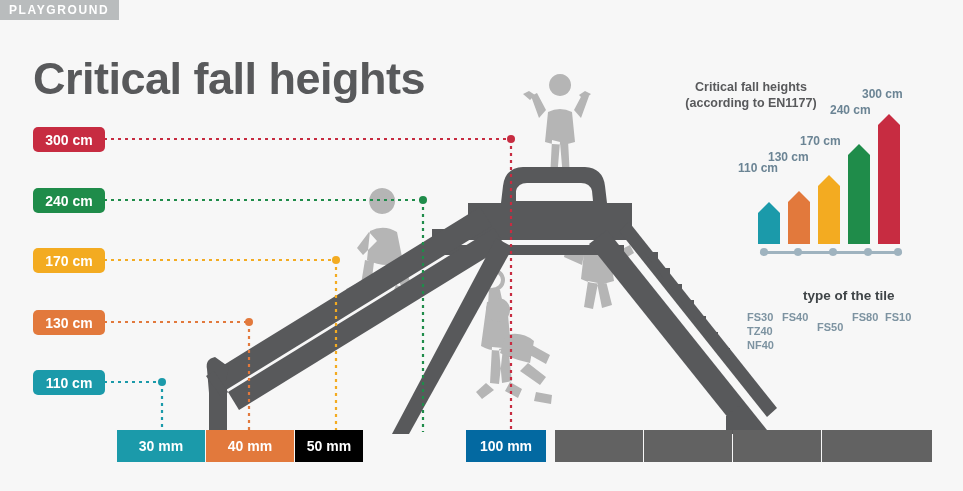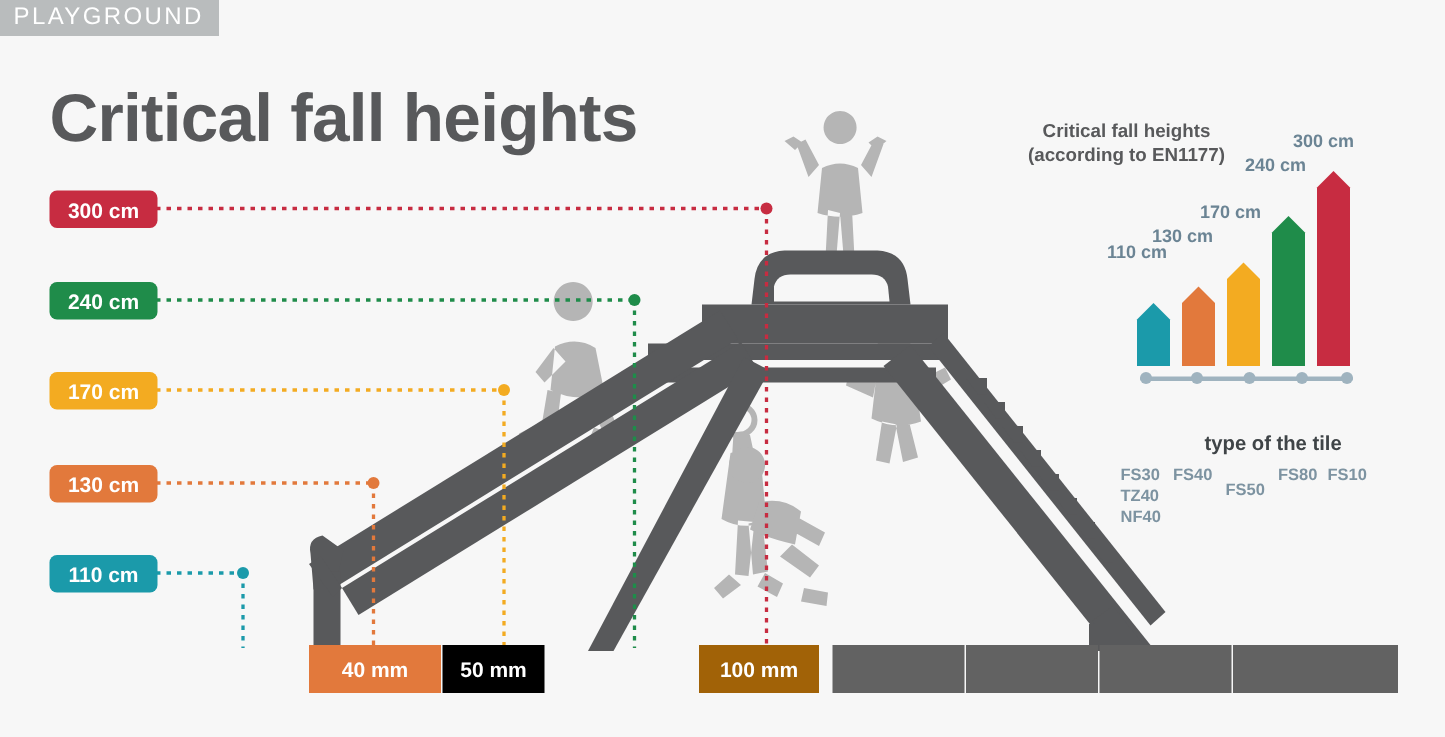--- a/index.html
+++ b/index.html
@@ -8,21 +8,21 @@
     background:#f7f7f7;
     font-family:"Liberation Sans","DejaVu Sans",sans-serif;
     overflow:hidden;position:relative;
   }
   #canvas{position:absolute;left:0;top:0;width:963px;height:491px;}
 
   
   .tag{
     position:absolute;left:0;top:0;
     background:#b9bcbd;color:#ffffff;
-    font-size:16px;font-weight:normal;letter-spacing:1.6px;
+    font-size:12px;font-weight:bold;letter-spacing:1.6px;
     padding:4px 10px 4px 9px;
     line-height:1;
   }
 
   
   .title{
     position:absolute;left:33px;top:56px;
     font-size:45px;font-weight:bold;color:#58595b;
     letter-spacing:-0.5px;line-height:1;
   }
@@ -209,23 +209,24 @@
     <circle cx="162" cy="382" r="4" fill="#1b9aaa"></circle>
   </svg>
 
   <div class="badge" style="left:33px;top:127px;width:72px;background:#c72c41;">300 cm</div>
   <div class="badge" style="left:33px;top:188px;width:72px;background:#1f8c4a;">240 cm</div>
   <div class="badge" style="left:33px;top:248px;width:72px;background:#f3ab21;">170 cm</div>
   <div class="badge" style="left:33px;top:310px;width:72px;background:#e2793c;">130 cm</div>
   <div class="badge" style="left:33px;top:370px;width:72px;background:#1b9aaa;">110 cm</div>
 
 
+  <div class="tile" style="left:117px;top:430px;width:88px;background:#1b9aaa;">30 mm</div>
   <div class="tile" style="left:206px;top:430px;width:88px;background:#e2793c;">40 mm</div>
   <div class="tile" style="left:295px;top:430px;width:68px;background:#000000;">50 mm</div>
-  <div class="tile" style="left:466px;top:430px;width:80px;background:#a16207;">100 mm</div>
+  <div class="tile" style="left:466px;top:430px;width:80px;background:#0369a1;">100 mm</div>
   <div class="tile empty" style="left:555px;top:430px;width:88px;background:#626262;"></div>
   <div class="tile empty" style="left:644px;top:430px;width:88px;background:#626262;"></div>
   <div class="tile empty" style="left:733px;top:430px;width:88px;background:#626262;"></div>
   <div class="tile empty" style="left:822px;top:430px;width:110px;background:#626262;"></div>
 
   <div class="legend-title" style="left:676px;top:79px;width:150px;">
     <span>Critical fall heights</span><br>
     <span>(according to EN1177)</span>
   </div>
 

